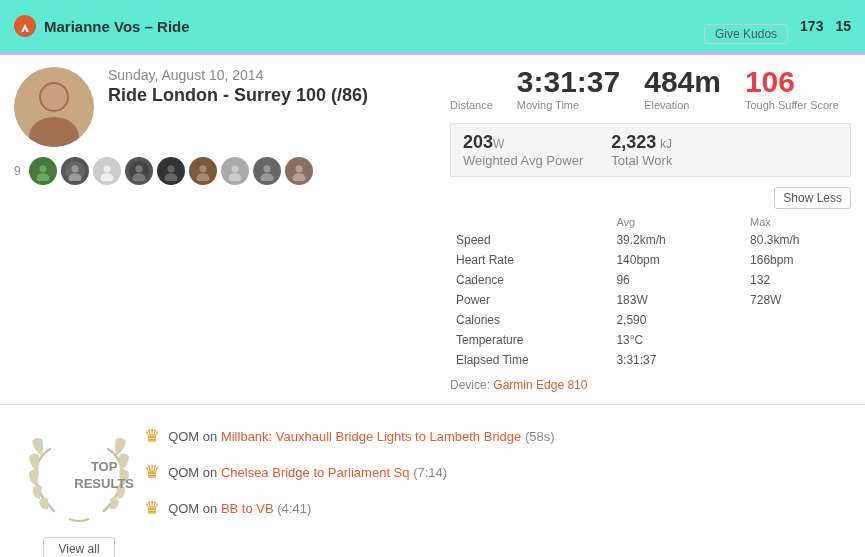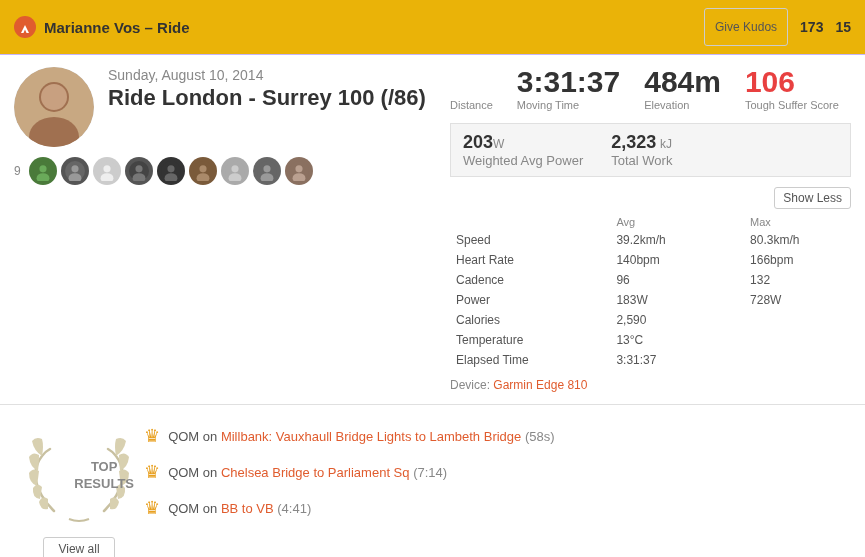--- a/index.html
+++ b/index.html
@@ -1,43 +1,43 @@
 <!DOCTYPE html>
 <html><head>
   <meta charset="utf-8">
   <style>
     * { box-sizing: border-box; margin: 0; padding: 0; }
     body { font-family: Arial, Helvetica, sans-serif; font-size: 13px; background: #fff; color: #333; width: 865px; }
 
     
     .header {
       display: flex; justify-content: space-between;
-      padding: 8px 14px; border-bottom: 1px solid #c4b5fd; background: #eab308;
+      padding: 8px 14px; border-bottom: 3px solid #c4b5fd; background: #5eead4;
     }
     .header-left { display: flex; align-items: center; gap: 8px; }
     .header-logo { width: 22px; height: 22px; }
     .header-title { font-size: 15px; font-weight: bold; color: #333; }
     .header-right { display: flex; align-items: center; gap: 12px; color: #666; font-size: 13px; }
     .kudos-btn {
       background: none; border: 1px solid #ccc; border-radius: 3px;
-      padding: 11px 10px; cursor: pointer; color: #555; font-size: 12px;
+      padding: 2px 10px; cursor: pointer; color: #555; font-size: 12px; margin-top: 16px;
     }
     .kudos-count { font-weight: bold; color: #333; font-size: 14px; }
     .comments-count { font-weight: bold; color: #333; font-size: 14px; }
 
     
     .main { display: flex; padding: 12px 14px; gap: 16px; border-bottom: 1px solid #e0e0e0; }
 
     
     .left-panel { width: 420px; flex-shrink: 0; }
     .profile-section { display: flex; align-items: flex-start; gap: 14px; margin-bottom: 10px; }
     .avatar { width: 80px; height: 80px; border-radius: 50%; overflow: hidden; background: #ccc; flex-shrink: 0; }
     .activity-info { flex: 1; }
     .activity-date { color: #888; font-size: 14px; margin-bottom: 2px; }
-    .activity-title { font-size: 22px; font-weight: bold; color: #333; line-height: 1.2; }
+    .activity-title { font-size: 18px; font-weight: bold; color: #333; line-height: 1.2; }
     .kudos-avatars { display: flex; align-items: center; gap: 4px; margin-top: 8px; }
     .kudos-count-small { font-size: 12px; color: #888; margin-right: 4px; }
     .kudos-avatar { width: 28px; height: 28px; border-radius: 50%; background: #bbb; overflow: hidden; display: flex; align-items: center; justify-content: center; }
     .kudos-avatar svg { width: 20px; height: 20px; }
 
     
     .right-panel { flex: 1; }
     .stats-top { display: flex; gap: 0; margin-bottom: 12px; align-items: flex-end; }
     .stat-main { margin-right: 24px; }
     .stat-main .value { font-size: 30px; font-weight: bold; color: #333; line-height: 1; }

